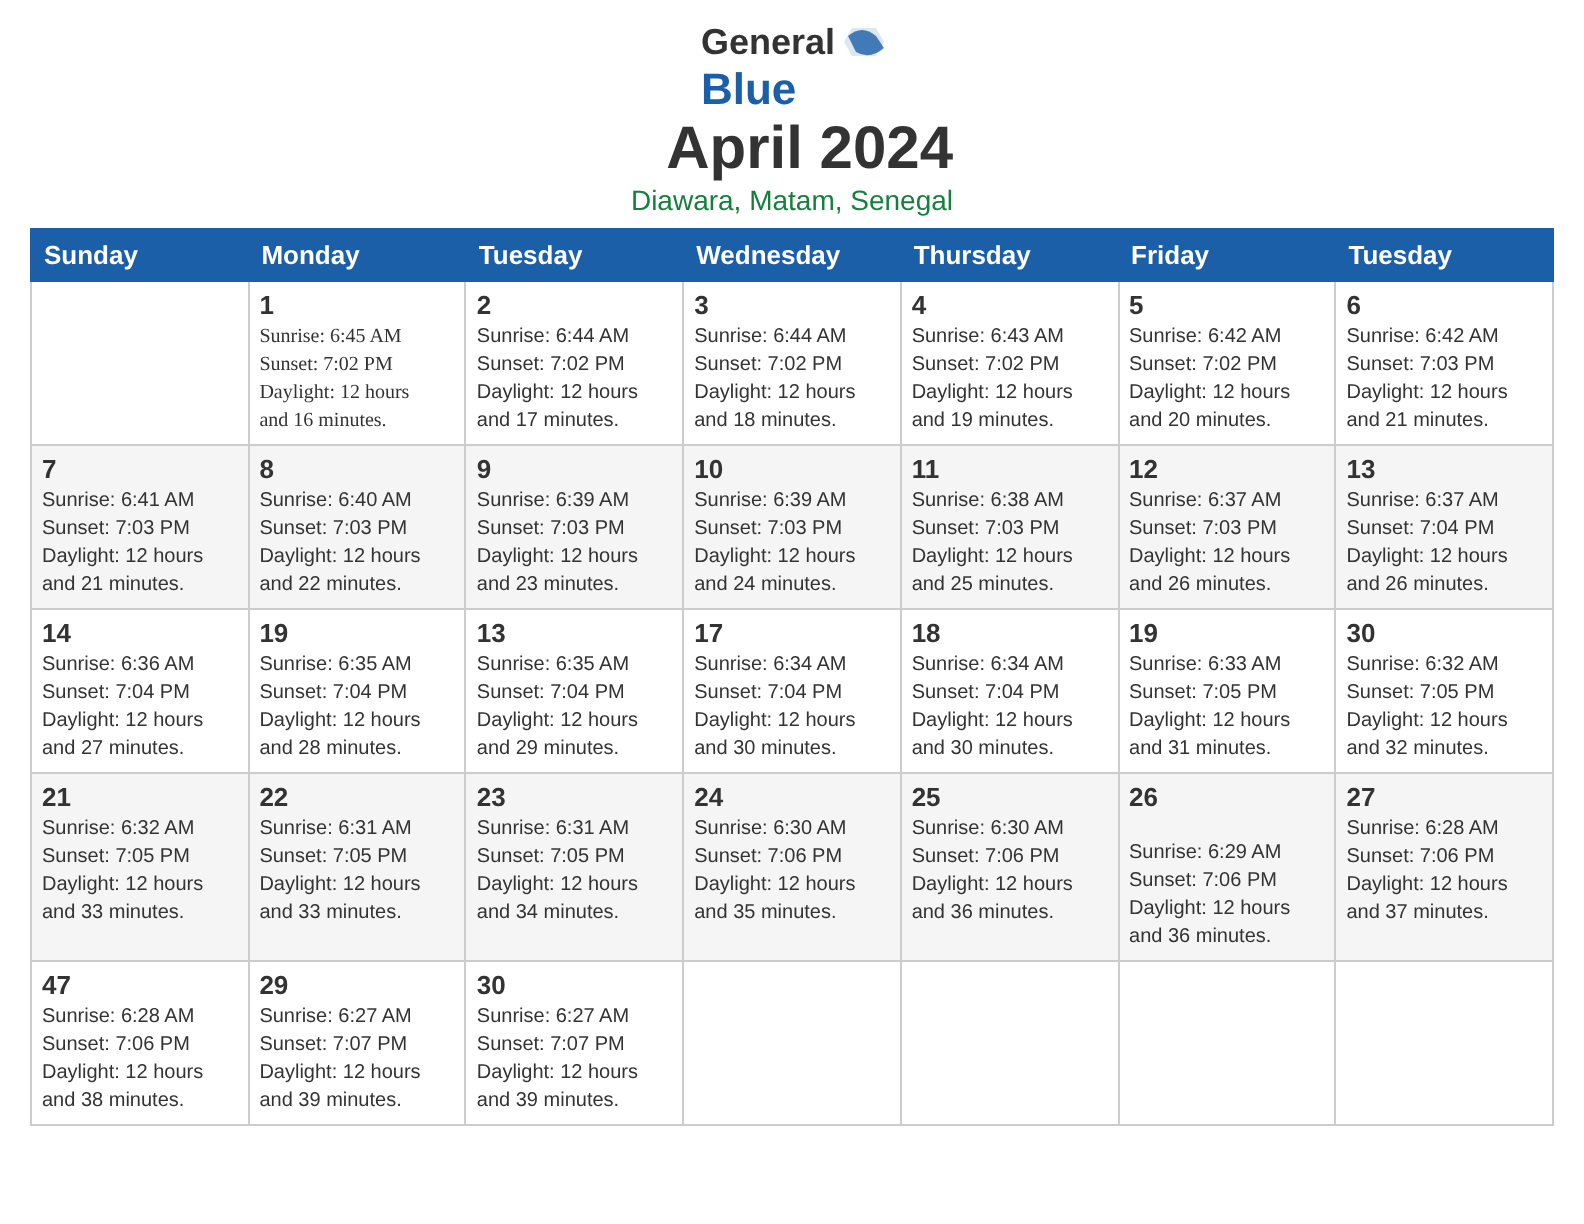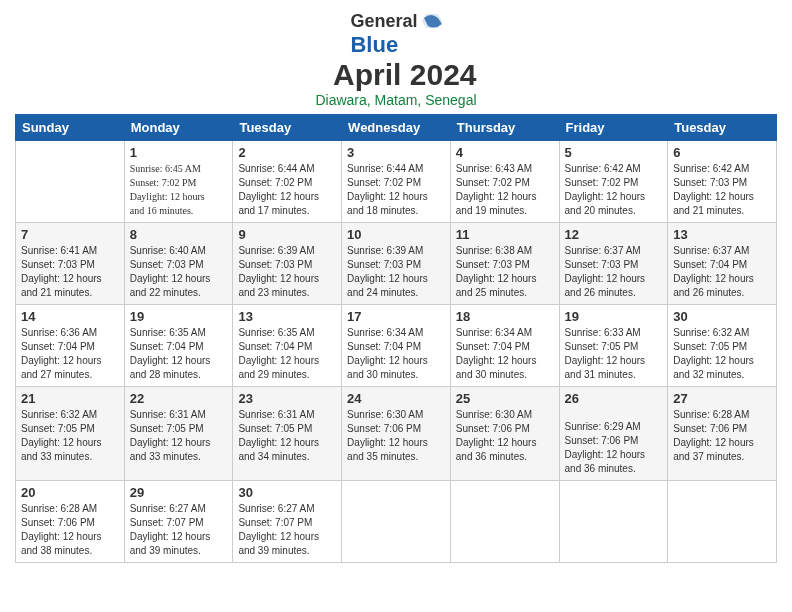--- a/index.html
+++ b/index.html
@@ -327,21 +327,21 @@
           <td>
             <span class="day-number">27</span>
             <div class="day-detail" style="white-space: pre-line;">Sunrise: 6:28 AM
 Sunset: 7:06 PM
 Daylight: 12 hours
 and 37 minutes.</div>
           </td>
         </tr>
         <tr>
           <td>
-            <span class="day-number">20</span>
+            <span class="day-number">47</span>
             <div class="day-detail" style="white-space: pre-line;">Sunrise: 6:28 AM
 Sunset: 7:06 PM
 Daylight: 12 hours
 and 38 minutes.</div>
           </td>
           <td>
             <span class="day-number">29</span>
             <div class="day-detail" style="white-space: pre-line;">Sunrise: 6:27 AM
 Sunset: 7:07 PM
 Daylight: 12 hours

